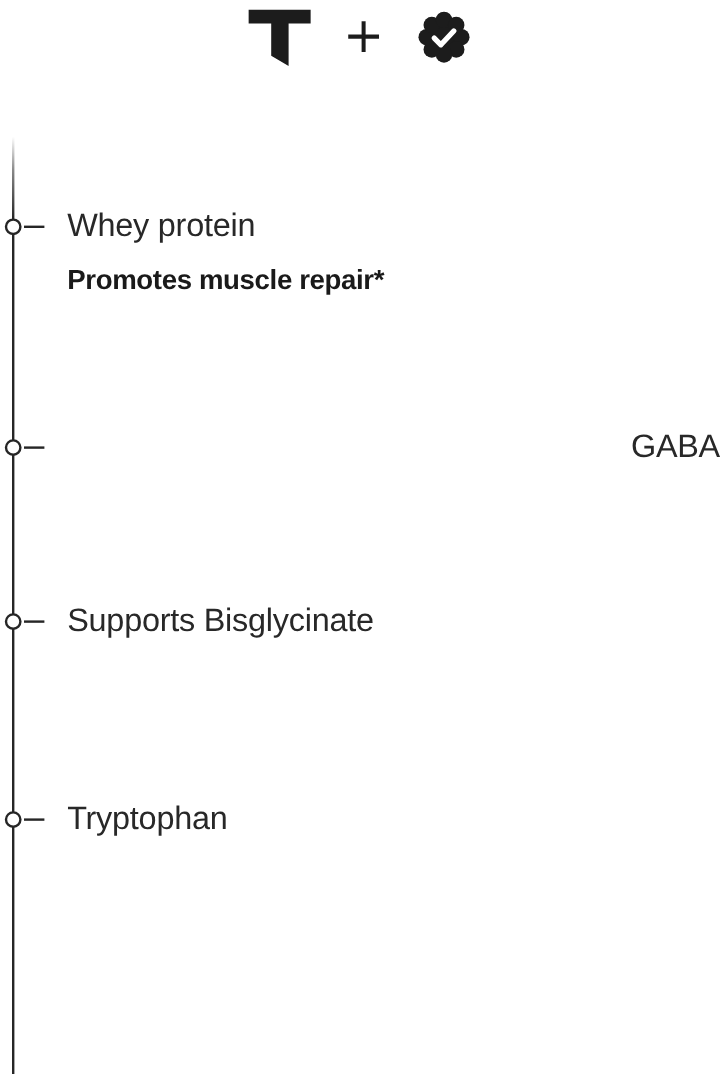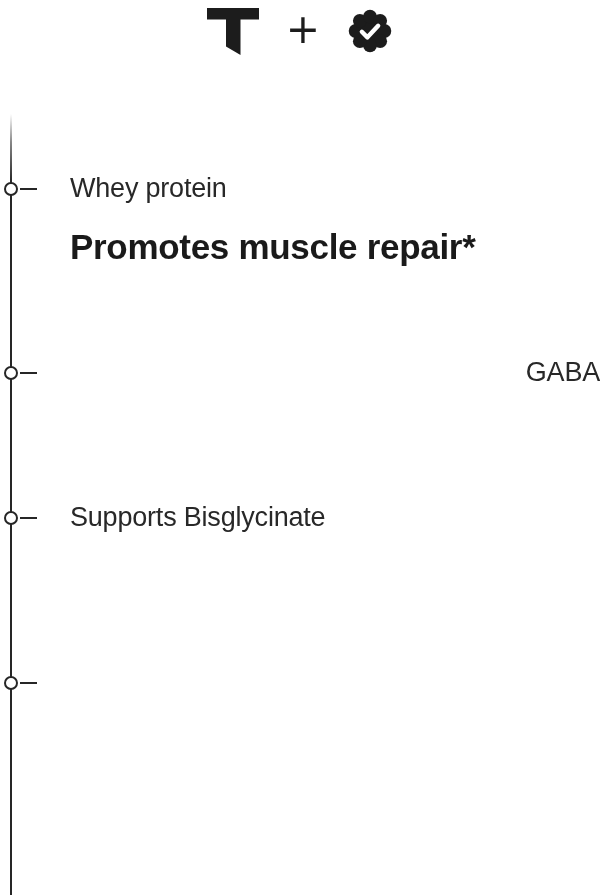--- a/index.html
+++ b/index.html
@@ -47,21 +47,21 @@
       rgba(38,38,38,0) 0px,
       rgba(38,38,38,0.55) 28px,
       #262626 68px);
   }
 
   
   .item {
     position: absolute;
     left: 0;
     width: 600px;
-    padding-left: 70px;
+    padding-left: 56px;
     box-sizing: border-box;
   }
   .item-1 { top: 171px; }
   .item-2 { top: 355px; text-align: right; }
   .item-3 { top: 500px; }
   .item-4 { top: 665px; }
 
   .node {
     position: absolute;
     left: 4px; top: 11px;
@@ -79,26 +79,26 @@
   }
 
   .name {
     font-size: 27px;
     line-height: 34px;
     font-weight: 400;
     letter-spacing: -0.2px;
     color: #282828;
   }
   .benefit {
-    font-size: 35px;
+    font-size: 23px;
     line-height: 38px;
     font-weight: 700;
     letter-spacing: -0.3px;
     color: #1a1a1a;
-    margin-top: 23px;
+    margin-top: 9px;
     max-width: 533px;
   }
 </style>
 </head>
 <body>
 
 <div class="canvas">
 
   <header class="header">
     <svg class="t-logo" viewBox="0 0 52 47" role="img" aria-label="T">
@@ -140,15 +140,16 @@
 
   <section class="item item-3">
     <span class="node"></span>
     <span class="tick"></span>
     <div class="name">Supports Bisglycinate</div>
   </section>
 
   <section class="item item-4">
     <span class="node"></span>
     <span class="tick"></span>
+    <div class="name">Tryptophan</div>
   </section>
 
 </div>
 
 </body></html>

